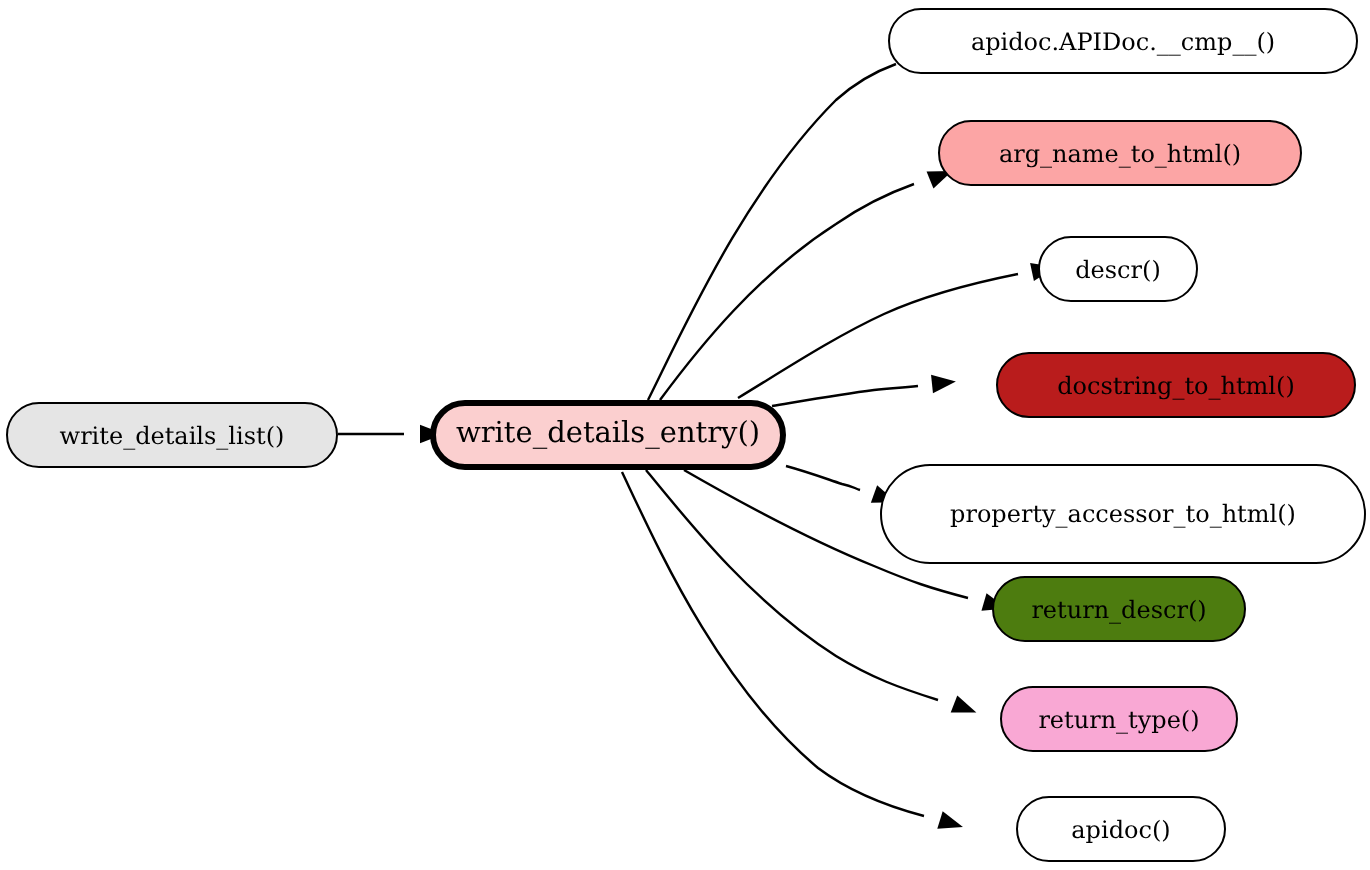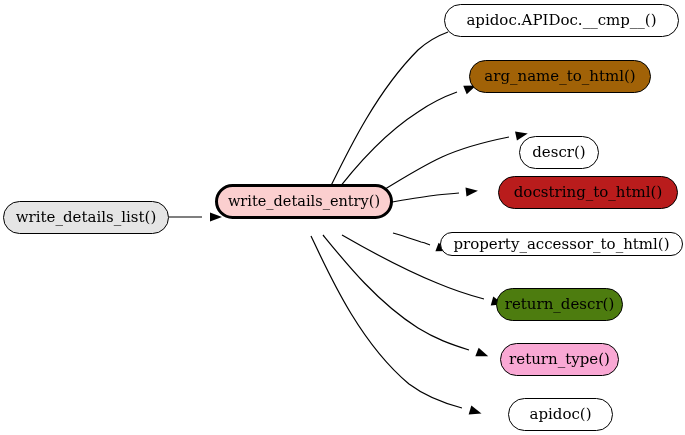--- a/index.html
+++ b/index.html
@@ -31,21 +31,21 @@
     justify-content: center;
     background: #ffffff;
     border: 1px solid #000000;
     border-radius: 999px;
     color: #000000;
     white-space: nowrap;
     z-index: 2;
   }
   .node .node-label {
     font-family: "DejaVu Serif", "Liberation Serif", serif;
-    font-size: 15px;
+    font-size: 12px;
     line-height: 1;
     letter-spacing: 0px;
     color: #000000;
   }
   .node.highlight {
     border: 3px solid #000000;
     background: #fbcfcf;
   }
   .node.highlight .node-label {
     font-size: 14.5px;
@@ -74,36 +74,36 @@
       <polygon points="0,-4.6 12,0 0,4.6" fill="#000000" transform="translate(437,247) rotate(20)"></polygon>
       <polygon points="0,-4.6 12,0 0,4.6" fill="#000000" transform="translate(492,301) rotate(16)"></polygon>
       <polygon points="0,-4.6 12,0 0,4.6" fill="#000000" transform="translate(477,352) rotate(21)"></polygon>
       <polygon points="0,-4.6 12,0 0,4.6" fill="#000000" transform="translate(470,410) rotate(17)"></polygon>
     </svg>
 
   <div id="node-layer">
       <div class="node" style="left: 3px; top: 201px; width: 166px; height: 33px; background: #e5e5e5; border-color: rgb(0, 0, 0);">
         <span class="node-label">write_details_list()</span>
       </div>
-      <div class="node highlight" style="left: 215px; top: 184px; width: 178px; height: 35px; background: rgb(251, 207, 207); border-color: rgb(0, 0, 0);">
+      <div class="node highlight" style="left: 215px; top: 200px; width: 178px; height: 35px; background: rgb(251, 207, 207); border-color: rgb(0, 0, 0);">
         <span class="node-label">write_details_entry()</span>
       </div>
       <div class="node" style="left: 444px; top: 4px; width: 235px; height: 33px; background: rgb(255, 255, 255); border-color: rgb(0, 0, 0);">
         <span class="node-label">apidoc.APIDoc.__cmp__()</span>
       </div>
-      <div class="node" style="left: 469px; top: 60px; width: 182px; height: 33px; background: #a16207; border-color: rgb(0, 0, 0);">
+      <div class="node" style="left: 469px; top: 60px; width: 182px; height: 33px; background: #fca5a5; border-color: rgb(0, 0, 0);">
         <span class="node-label">arg_name_to_html()</span>
       </div>
-      <div class="node" style="left: 519px; top: 118px; width: 80px; height: 33px; background: rgb(255, 255, 255); border-color: rgb(0, 0, 0); margin-top: 18px;">
+      <div class="node" style="left: 519px; top: 118px; width: 80px; height: 33px; background: rgb(255, 255, 255); border-color: rgb(0, 0, 0);">
         <span class="node-label">descr()</span>
       </div>
       <div class="node" style="left: 498px; top: 176px; width: 180px; height: 33px; background: #b91c1c; border-color: rgb(0, 0, 0);">
         <span class="node-label">docstring_to_html()</span>
       </div>
-      <div class="node" style="left: 440px; top: 232px; width: 243px; height: 24px; background: rgb(255, 255, 255); border-color: rgb(0, 0, 0);">
+      <div class="node" style="left: 440px; top: 232px; width: 243px; height: 50px; background: rgb(255, 255, 255); border-color: rgb(0, 0, 0);">
         <span class="node-label">property_accessor_to_html()</span>
       </div>
       <div class="node" style="left: 496px; top: 288px; width: 127px; height: 33px; background: #4d7c0f; border-color: rgb(0, 0, 0);">
         <span class="node-label">return_descr()</span>
       </div>
       <div class="node" style="left: 500px; top: 343px; width: 119px; height: 33px; background: #f9a8d4; border-color: rgb(0, 0, 0);">
         <span class="node-label">return_type()</span>
       </div>
       <div class="node" style="left: 508px; top: 398px; width: 105px; height: 33px; background: rgb(255, 255, 255); border-color: rgb(0, 0, 0);">
         <span class="node-label">apidoc()</span>

